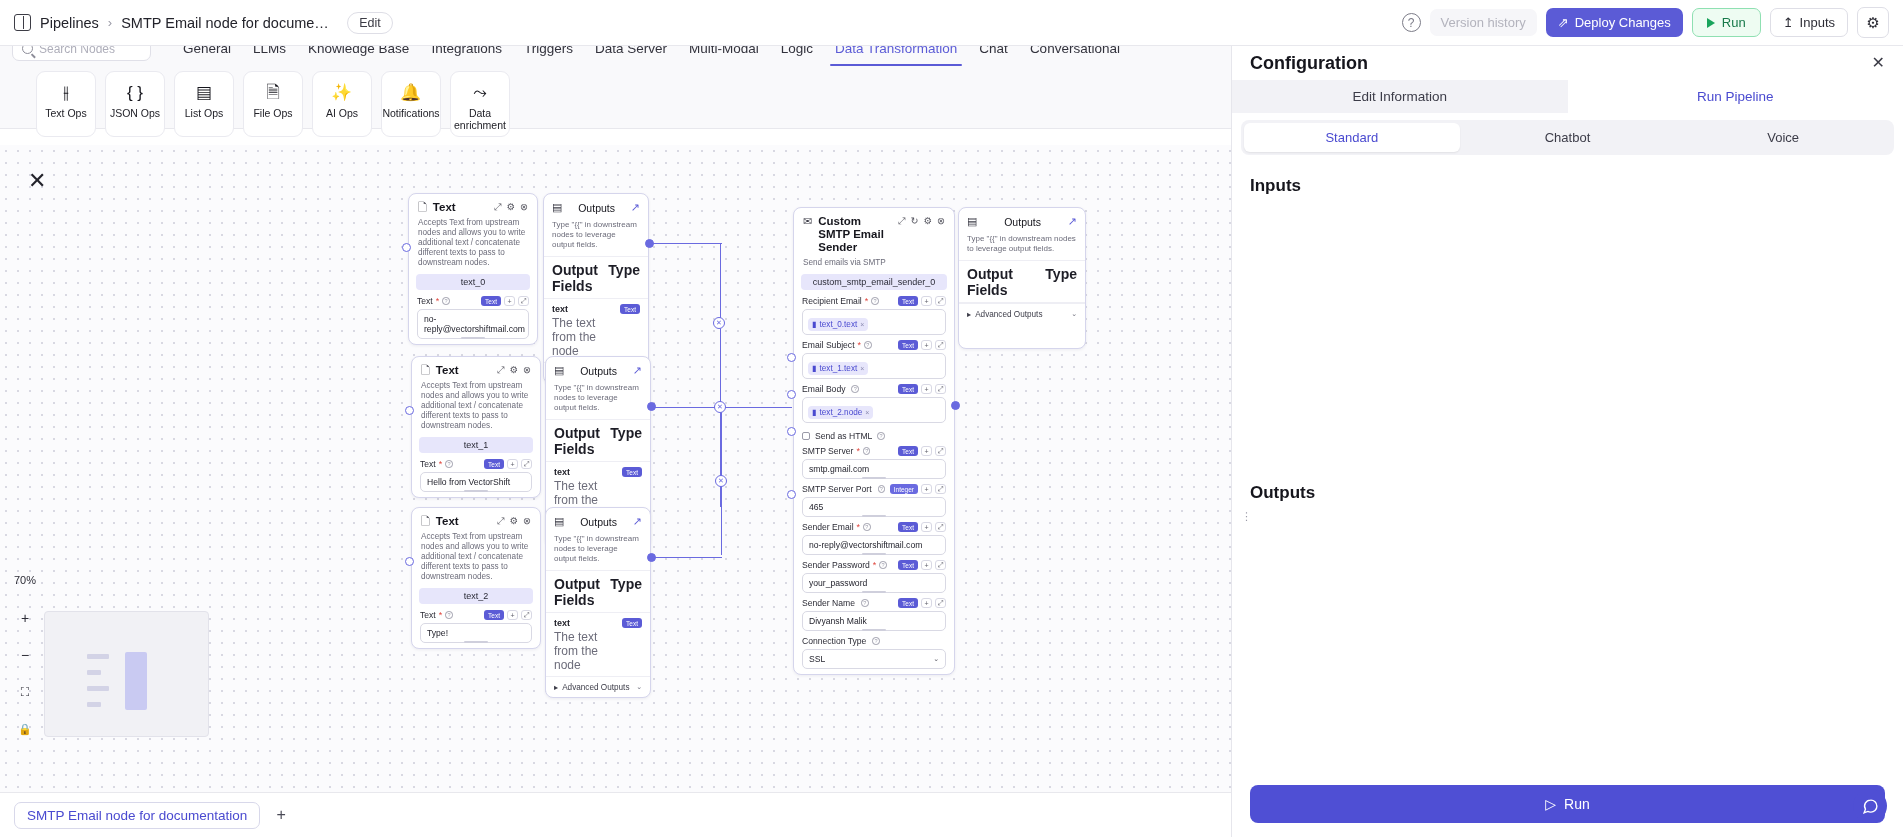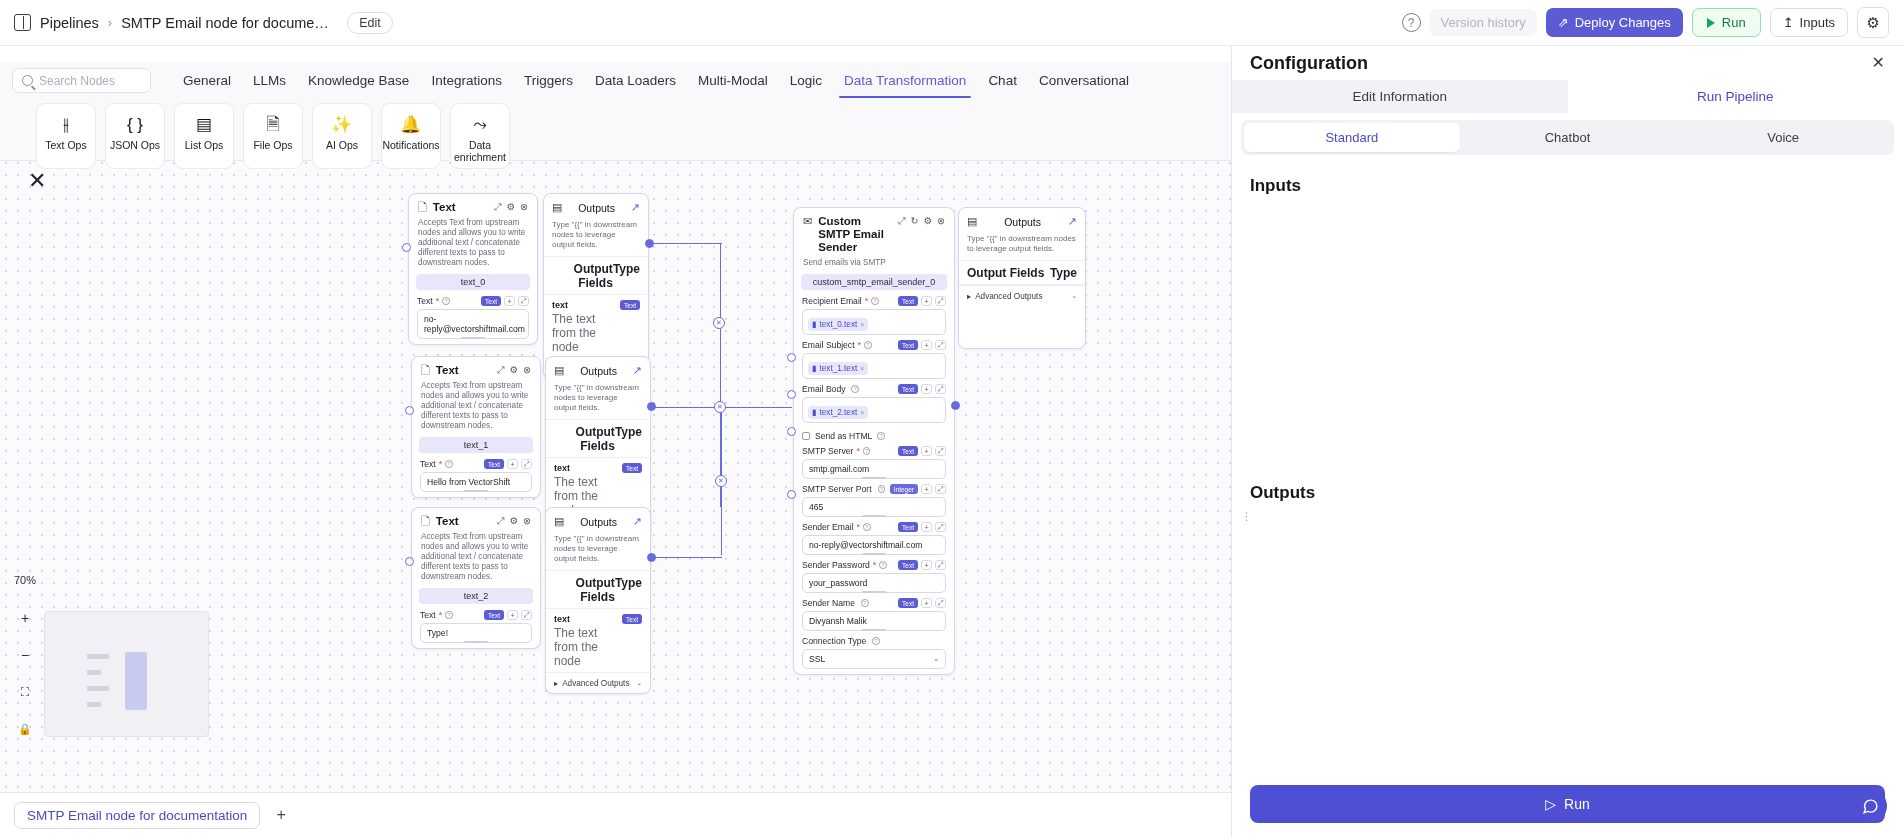--- a/index.html
+++ b/index.html
@@ -49,21 +49,21 @@
     background:#fff;color:#2d2d36;font-size:13px;border:1px solid #dedee6;border-radius:7px;
     padding:6px 12px;display:flex;align-items:center;gap:6px;cursor:pointer;
   }
   .gear-btn{
     background:#fff;border:1px solid #dedee6;border-radius:7px;width:32px;height:31px;
     display:flex;align-items:center;justify-content:center;cursor:pointer;font-size:15px;color:#2d2d36;
   }
 
   
   .palette{
-    position:absolute; top:62px; left:0; width:1231px; height:99px;
+    position:absolute; top:30px; left:0; width:1231px; height:99px;
     background:#f9f9fb; border-bottom:1px solid #e8e8ed; z-index:50;
   }
   .pal-tabs{ display:flex; align-items:center; height:37px; padding:0 12px; gap:0; }
   .search-box{
     width:139px;height:25px;border:1px solid #e0e0e8;border-radius:7px;background:#fff;
     display:flex;align-items:center;gap:6px;padding:0 9px;margin-right:21px;cursor:text;
   }
   .search-box input{border:none;outline:none;font-size:12px;width:100%;background:transparent;color:#3b3b44;}
   .search-box input::placeholder{color:#aeaeba;}
   .mag{width:11px;height:11px;border:1.5px solid #8d8d99;border-radius:50%;position:relative;flex:0 0 auto;}
@@ -136,21 +136,21 @@
   }
   .sel .cv{margin-left:auto;font-size:7px;color:#55555f;}
 
   
   .outp{position:absolute;background:#fff;border:1px solid #d5d5ec;border-radius:8px;
         box-shadow:0 1px 3px rgba(30,30,70,.07);}
   .outp-head{display:flex;align-items:center;padding:7px 8px 6px;}
   .outp-title{font-size:10.5px;color:#16161d;flex:1;text-align:center;}
   .outp-note{font-size:8px;color:#6c6c7a;line-height:10px;padding:0 8px 6px;border-bottom:1px solid #eeeef4;}
   .outp-cols{display:flex;padding:5px 8px 4px;border-bottom:1px solid #eeeef4;}
-  .outp-cols b{font-size:12px;color:#1d1d26;font-weight:600;text-align:right;}
+  .outp-cols b{font-size:14px;color:#1d1d26;font-weight:600;}
   .outp-cols b:last-child{margin-left:auto;}
   .outp-row{padding:5px 8px 4px;display:flex;}
   .outp-row .k{font-size:9px;color:#1d1d26;font-weight:600;}
   .outp-row .d{font-size:12px;color:#6c6c7a;margin-top:2px;}
   .outp-adv{font-size:8.2px;color:#3c3c48;padding:5px 8px;border-top:1px solid #eeeef4;display:flex;align-items:center;gap:4px;}
   .outp-adv .cv{margin-left:auto;font-size:7px;color:#6c6c7a;}
 
   
   .port{position:absolute;width:9px;height:9px;border:1.6px solid #6a6ae0;border-radius:50%;background:#fff;z-index:20;}
   .port.f{background:#6a6ae0;}
@@ -243,21 +243,21 @@
       <div class="search-box">
         <span class="mag"></span>
         <input placeholder="Search Nodes" style="">
       </div>
       <div id="pal-tab-host" style="display:flex;align-items:center;">
           <div class="pal-tab">General</div>
           <div class="pal-tab">LLMs</div>
           <div class="pal-tab">Knowledge Base</div>
           <div class="pal-tab">Integrations</div>
           <div class="pal-tab">Triggers</div>
-          <div class="pal-tab">Data Loaders</div>
+          <div class="pal-tab">Data Server</div>
           <div class="pal-tab">Multi-Modal</div>
           <div class="pal-tab">Logic</div>
           <div class="pal-tab active">Data Transformation</div>
           <div class="pal-tab">Chat</div>
           <div class="pal-tab">Conversational</div>
         </div>
     </div>
     <div class="pal-items" id="pal-item-host">
         <div class="pal-item">
           <span class="gl">⫲</span>
@@ -535,21 +535,21 @@
       <span class="qm">?</span>
       <span class="pill-right">
                 <span class="tag ">Text</span>
         <span class="mini">+</span>
         <span class="mini">⤢</span>
               </span>
     </div>
             <div class="chipbox">
       <span class="chip">
         <span>▮</span>
-        <span>text_2.text</span>
+        <span>text_2.node</span>
         <span class="cx">×</span>
               </span>
       <span class="handle"></span></div>
           </div>
           <div class="chk-row">
       <span class="chk"></span>
       <span>Send as HTML</span>
       <span class="qm">?</span>
           </div>
           <div class="fld">

